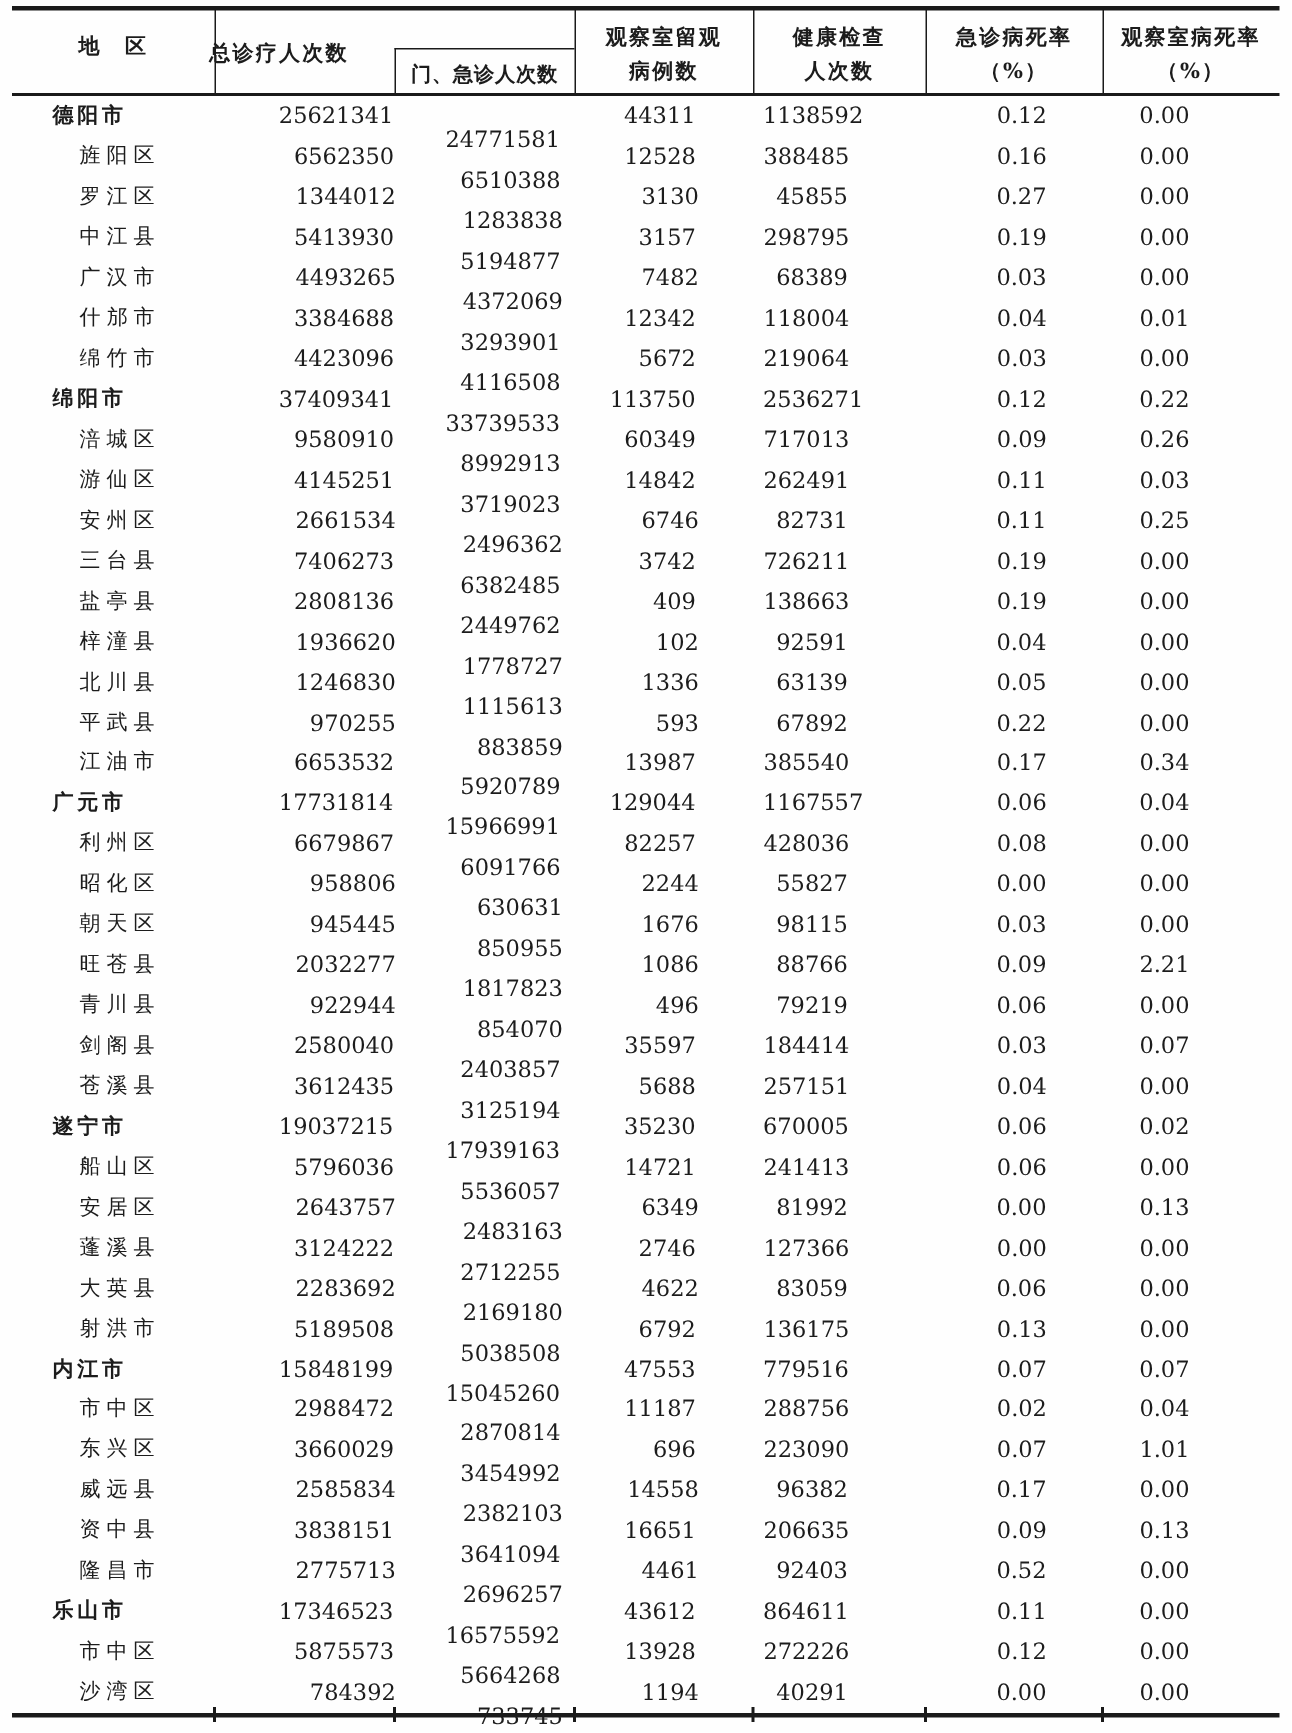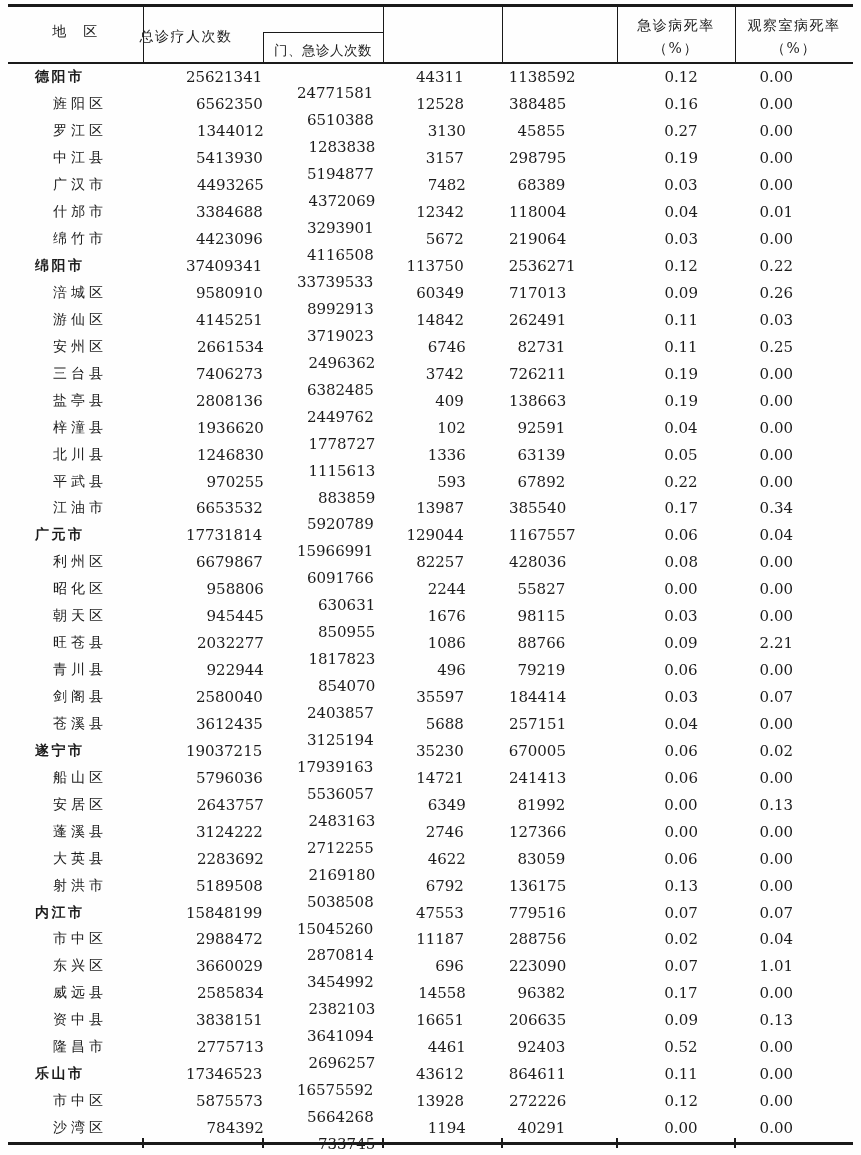--- a/index.html
+++ b/index.html
@@ -40,20 +40,21 @@
   .tick.t5 { left: 616px; }
   .tick.t6 { left: 734px; }
   
   .hcell {
     position: absolute;
     font-size: 14px;
     letter-spacing: 1.5px;
     text-align: center;
     line-height: 23px;
     white-space: nowrap;
+    font-weight: bold;
   }
   .h-region        { left: 8px;   top: 20px; width: 135px; }
   .h-total         { left: 126px; top: 25px; width: 120px; }
   .h-outpatient    { left: 263px; top: 39px; width: 120px; font-size: 13.5px; letter-spacing: 0.5px; }
   .h-two           { top: 14px; }
   .h-observation   { left: 383px; width: 119px; }
   .h-healthcheck   { left: 502px; width: 115px; }
   .h-emermort      { left: 617px; width: 118px; }
   .h-obsmort       { left: 735px; width: 118px; }
   .h-two span { display: block; }
@@ -116,21 +117,29 @@
   <div class="tick t4"></div>
   <div class="tick t5"></div>
   <div class="tick t6"></div>
 
   <div class="hcell h-region">地　区</div>
 
   <div class="hcell h-total">总诊疗人次数</div>
 
   <div class="hcell h-outpatient">门、急诊人次数</div>
 
-
+  <div class="hcell h-two h-observation">
+    <span>观察室留观</span>
+    <span>病例数</span>
+  </div>
+
+  <div class="hcell h-two h-healthcheck">
+    <span>健康检查</span>
+    <span>人次数</span>
+  </div>
 
   <div class="hcell h-two h-emermort">
     <span>急诊病死率</span>
     <span>（%）</span>
   </div>
 
   <div class="hcell h-two h-obsmort">
     <span>观察室病死率</span>
     <span>（%）</span>
   </div>

